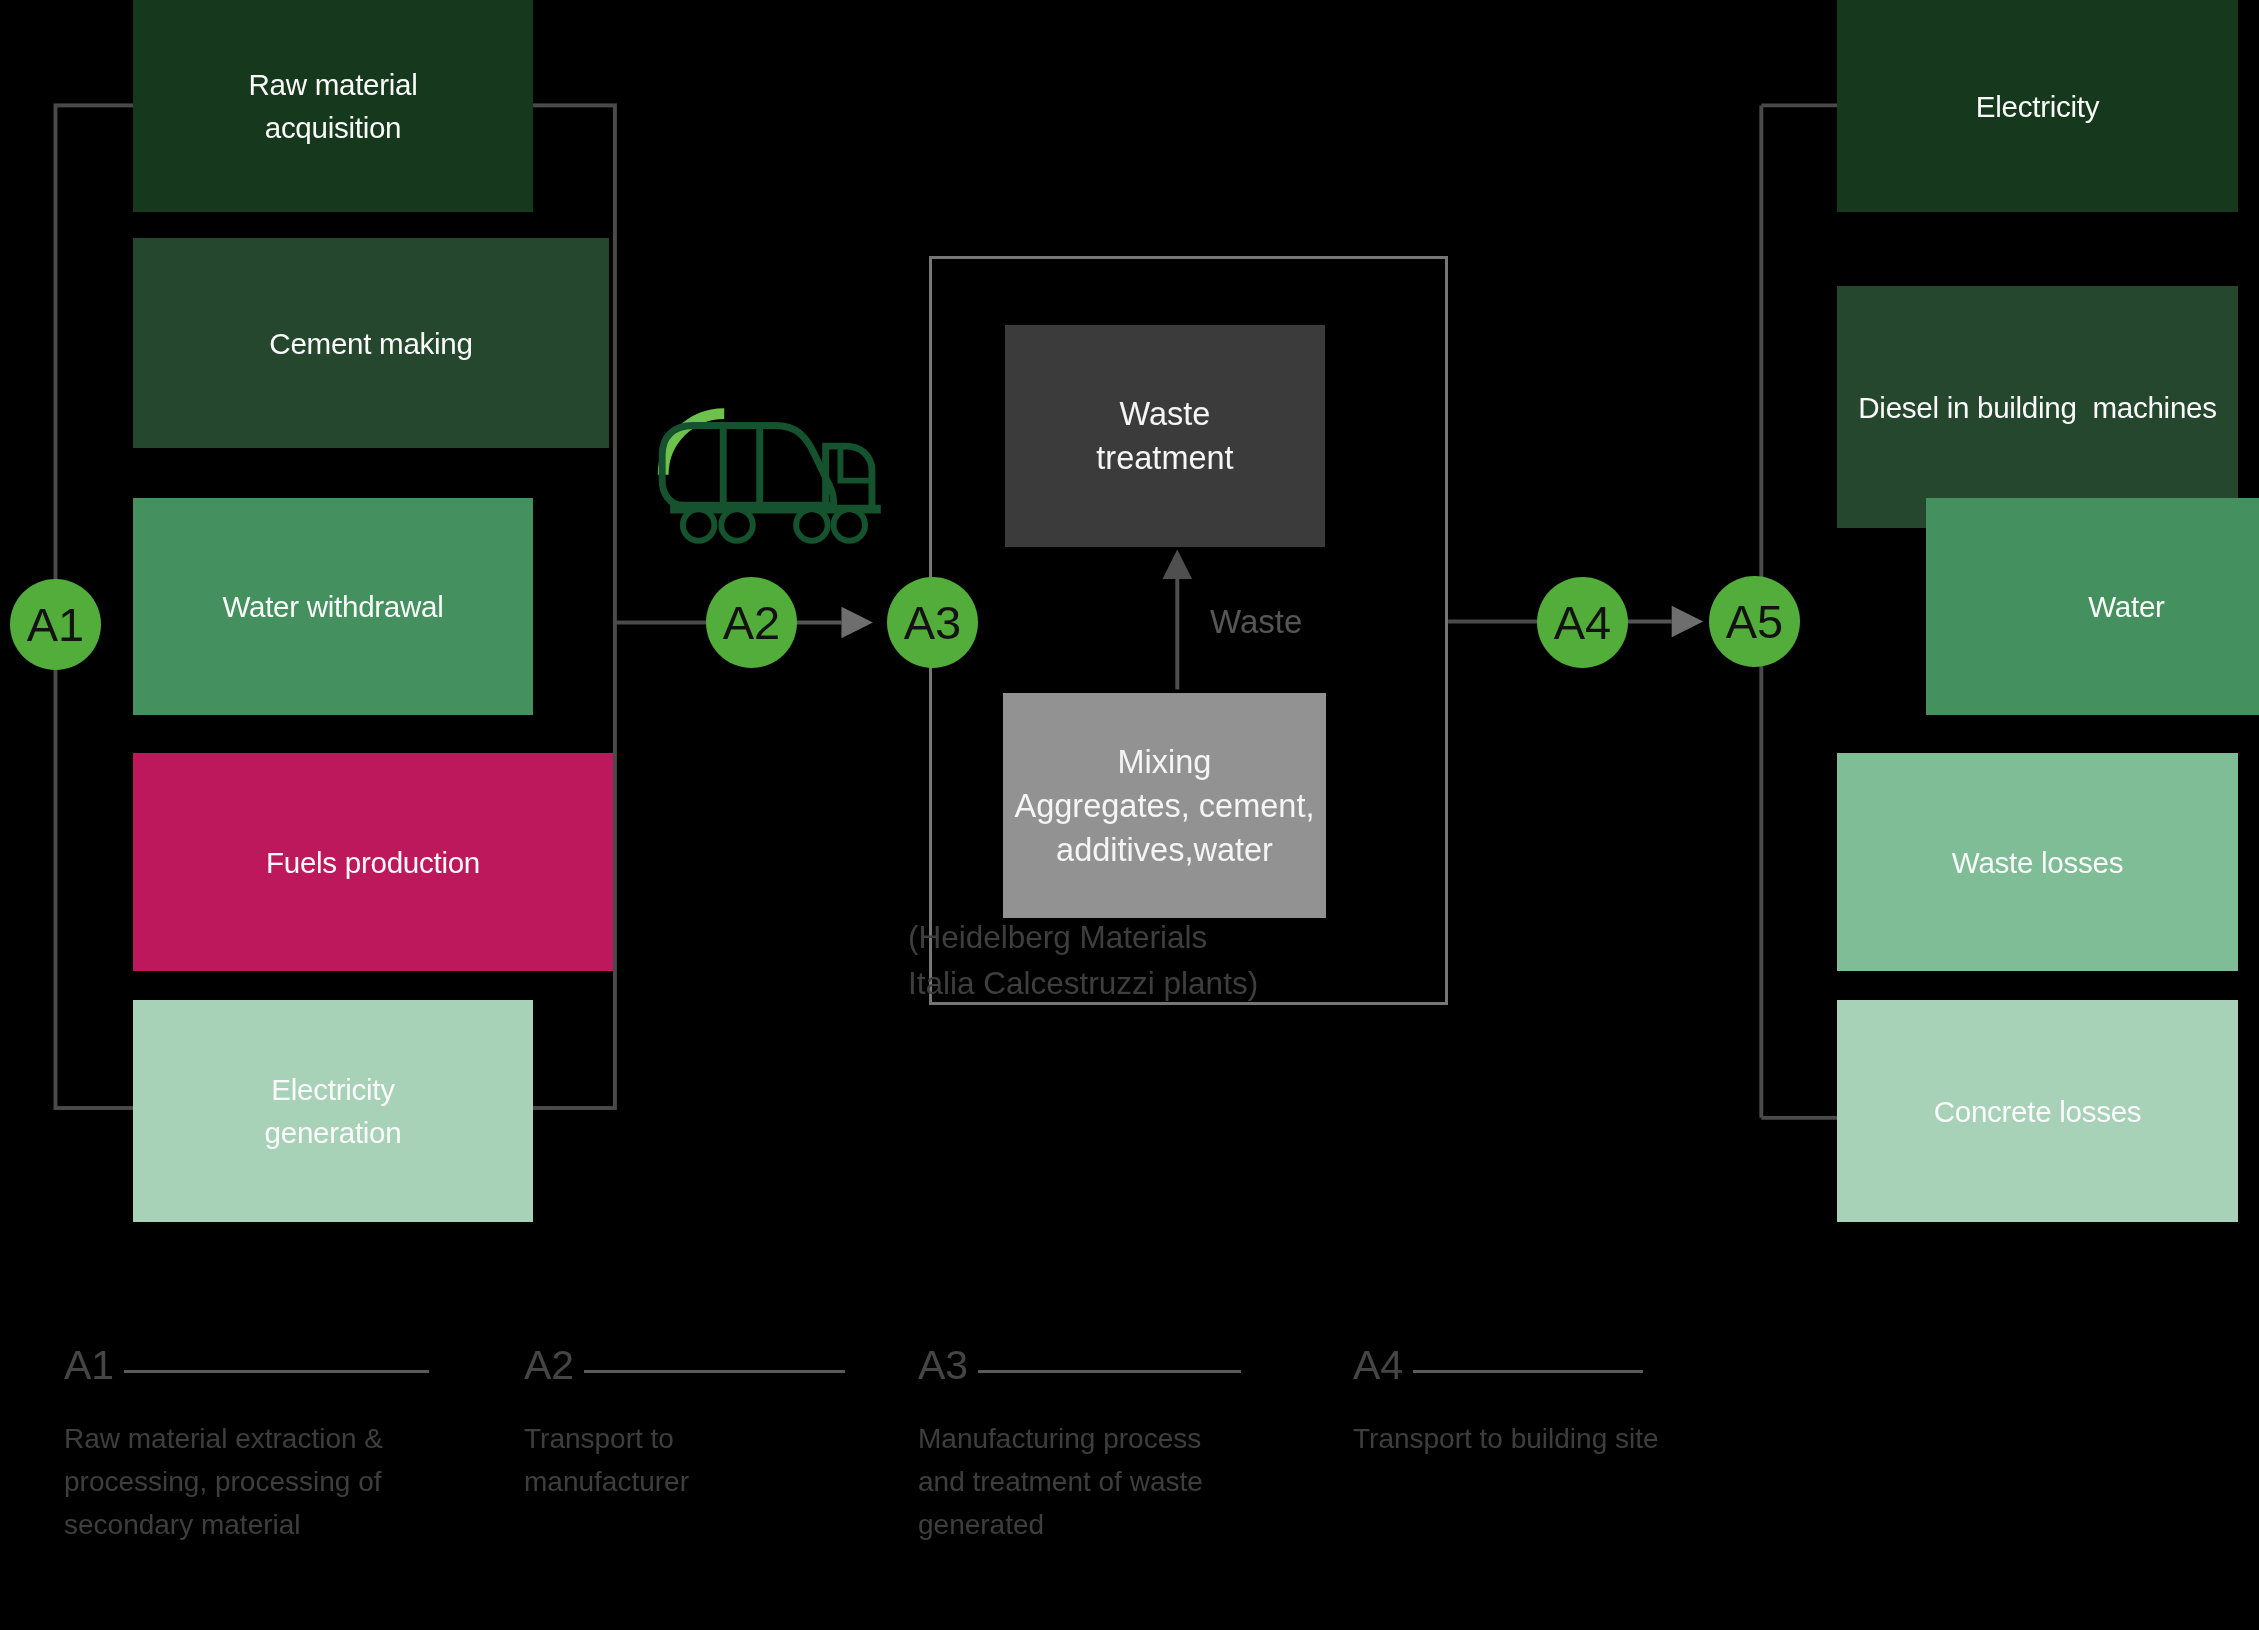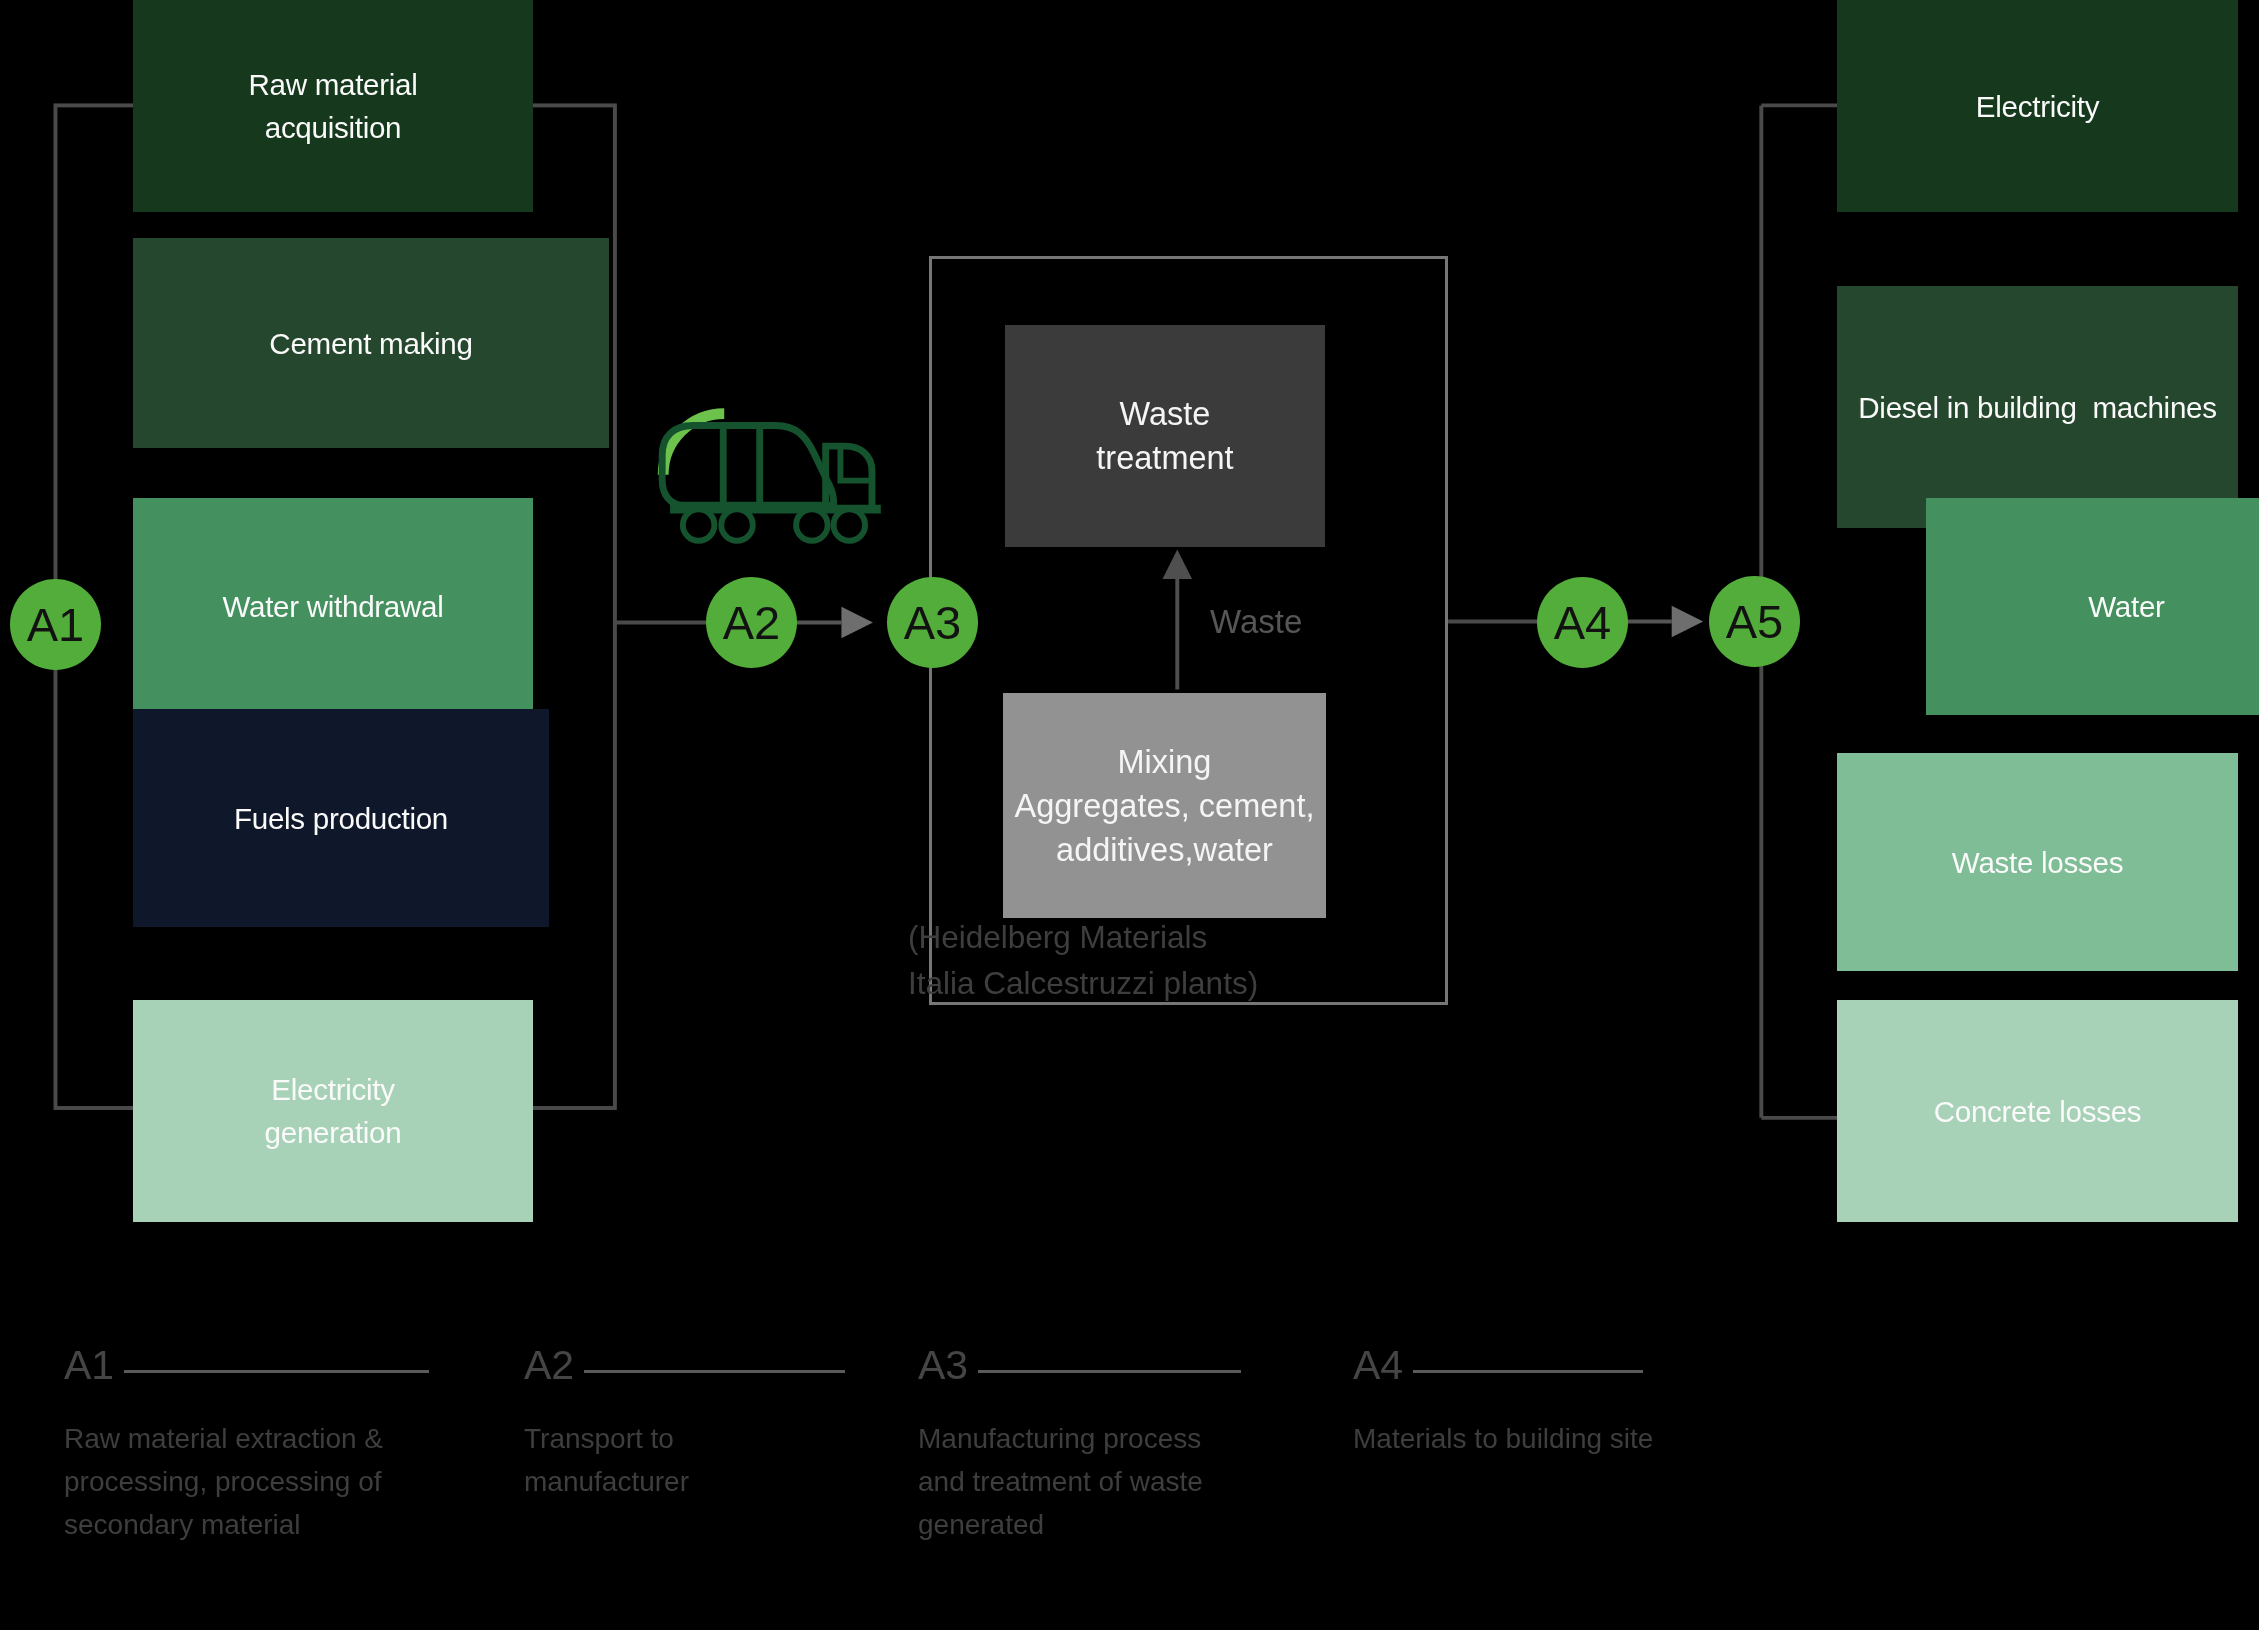--- a/index.html
+++ b/index.html
@@ -128,21 +128,21 @@
 additives,water</div>
   <div id="waste-flow-label">Waste</div>
   <div id="plant-note">(Heidelberg Materials
 Italia Calcestruzzi plants)</div>
 
   <div id="generated-root">
       <div class="flow-box" style="left: 133px; top: 0px; width: 400px; height: 212px; background: rgb(22, 56, 28);">Raw material
 acquisition</div>
       <div class="flow-box" style="left: 133px; top: 238px; width: 476px; height: 210px; background: rgb(37, 71, 46);">Cement making</div>
       <div class="flow-box" style="left: 133px; top: 498px; width: 400px; height: 217px; background: rgb(68, 144, 95);">Water withdrawal</div>
-      <div class="flow-box" style="left: 133px; top: 709px; width: 416px; height: 218px; background: #0f172a;">Fuels production</div>
+      <div class="flow-box" style="left: 133px; top: 753px; width: 480px; height: 218px; background: #be185d;">Fuels production</div>
       <div class="flow-box" style="left: 133px; top: 1000px; width: 400px; height: 222px; background: rgb(168, 210, 184);">Electricity
 generation</div>
       <div class="flow-box" style="left: 1837px; top: 0px; width: 401px; height: 212px; background: rgb(22, 56, 28);">Electricity</div>
       <div class="flow-box" style="left: 1837px; top: 238px; width: 401px; height: 242px; background: rgb(37, 71, 46); margin-top: 48px;">Diesel in building  machines</div>
       <div class="flow-box" style="left: 1926px; top: 498px; width: 401px; height: 217px; background: rgb(68, 144, 95);">Water</div>
       <div class="flow-box" style="left: 1837px; top: 753px; width: 401px; height: 218px; background: rgb(127, 189, 150);">Waste losses</div>
       <div class="flow-box" style="left: 1837px; top: 1000px; width: 401px; height: 222px; background: rgb(168, 210, 184);">Concrete losses</div>
       <div class="stage-circle" style="left: 9.9px; top: 579px;">A1</div>
       <div class="stage-circle" style="left: 706px; top: 577px;">A2</div>
       <div class="stage-circle" style="left: 887px; top: 577px;">A3</div>
@@ -160,17 +160,17 @@
 manufacturer</div>
       </div>
       <div class="legend-col" style="left: 918px;">
         <div><span class="legend-head">A3</span><span class="legend-rule" style="width: 263px;"></span></div>
         <div class="legend-desc" style="width: 384px;">Manufacturing process
 and treatment of waste
 generated</div>
       </div>
       <div class="legend-col" style="left: 1353px;">
         <div><span class="legend-head">A4</span><span class="legend-rule" style="width: 230px;"></span></div>
-        <div class="legend-desc" style="width: 532px;">Materials to building site</div>
+        <div class="legend-desc" style="width: 532px;">Transport to building site</div>
       </div>
     </div>
 </div>
 
 
 </body></html>

